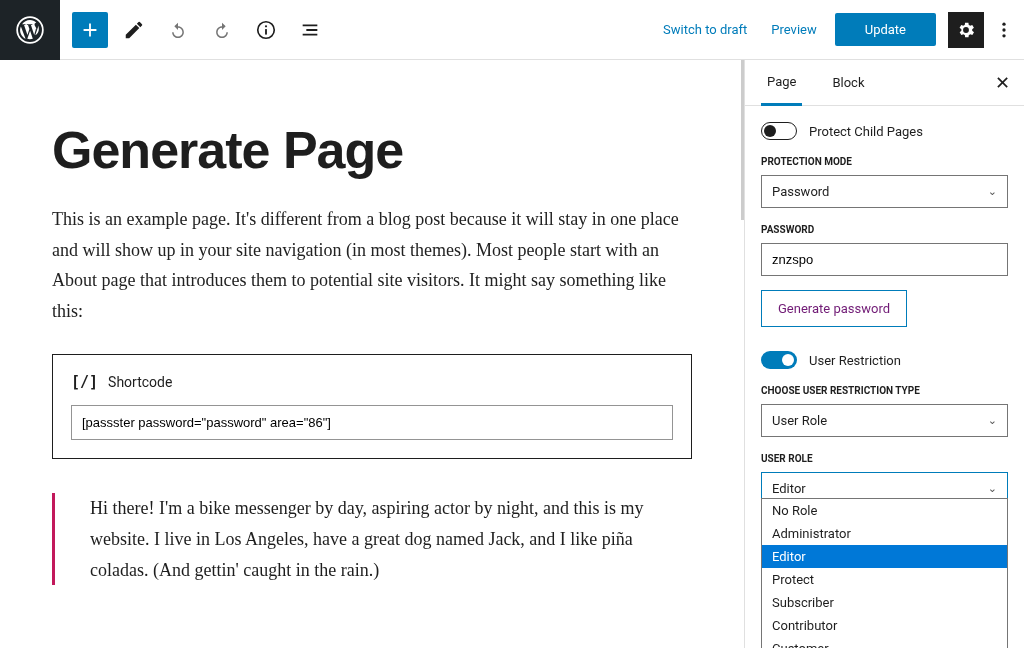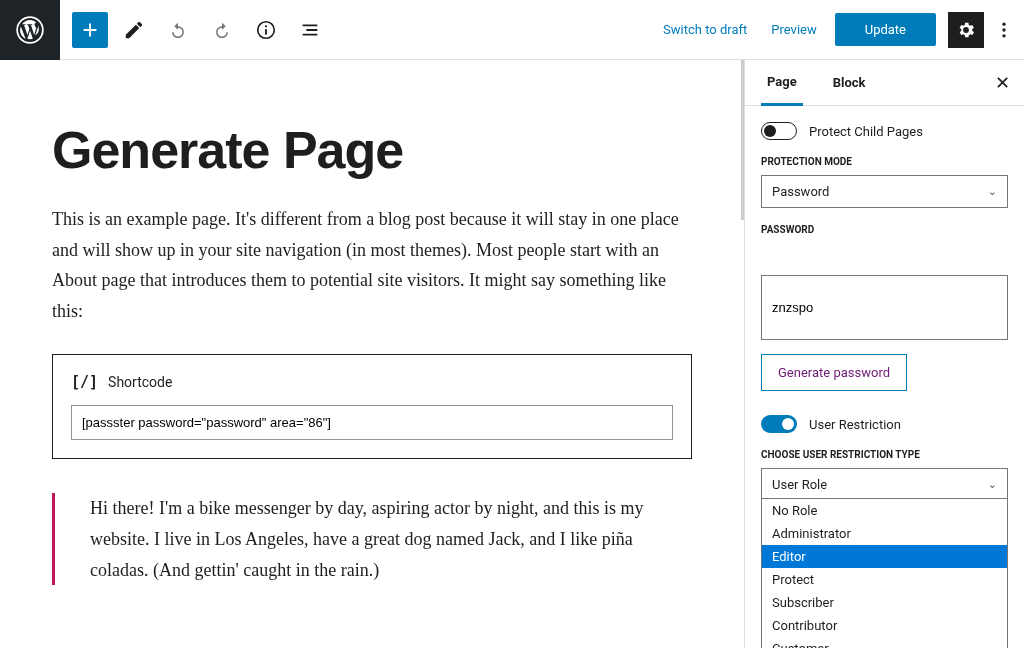--- a/index.html
+++ b/index.html
@@ -23,33 +23,33 @@
 .page-title { font-size: 52px; font-weight: 900; margin-bottom: 24px; letter-spacing: -1px; font-family: Arial, sans-serif; }
 .intro-text { font-size: 18px; line-height: 1.7; font-family: Georgia, serif; color: #222; margin-bottom: 28px; }
 .shortcode-block { border: 1px solid #1e1e1e; padding: 18px; margin-bottom: 34px; }
 .sc-head { display: flex; align-items: center; gap: 10px; margin-bottom: 14px; font-size: 14px; }
 .sc-icon { font-family: monospace; font-weight: bold; font-size: 15px; }
 .sc-input { width: 100%; padding: 9px 10px; border: 1px solid #949494; font-size: 13px; font-family: -apple-system, sans-serif; }
 .quote { border-left: 3px solid #c2185b; padding-left: 35px; font-size: 18px; line-height: 1.7; font-family: Georgia, serif; }
 .scroll-divider { width: 3px; background: #ccc; position: absolute; right: 0; top: 0; height: 160px; }
 .sidebar { width: 280px; border-left: 1px solid #e0e0e0; display: flex; flex-direction: column; font-size: 13px; position: relative; }
 .tabs { display: flex; align-items: center; border-bottom: 1px solid #e0e0e0; padding: 0 16px; position: relative; }
-.tab { padding: 14px 6px; margin-right: 24px; font-weight: 700; cursor: pointer; }
+.tab { padding: 14px 6px; margin-right: 24px; font-weight: 400; cursor: pointer; }
 .tab.active { border-bottom: 3px solid #007cba; margin-bottom: -1px; }
 .close-x { position: absolute; right: 14px; top: 12px; cursor: pointer; font-size: 18px; }
 .panel { padding: 16px; overflow-y: auto; }
 .toggle-row { display: flex; align-items: center; gap: 12px; margin-bottom: 16px; }
 .toggle { width: 36px; height: 18px; border-radius: 9px; position: relative; cursor: pointer; }
 .toggle.off { border: 1px solid #1e1e1e; }
 .toggle.off .knob { width: 12px; height: 12px; background: #1e1e1e; border-radius: 50%; position: absolute; top: 2px; left: 2px; }
 .toggle.on { background: #007cba; }
 .toggle.on .knob { width: 12px; height: 12px; background: #fff; border-radius: 50%; position: absolute; top: 3px; right: 3px; }
 .field-label { font-size: 10px; font-weight: 700; text-transform: uppercase; margin-bottom: 8px; color: #1e1e1e; }
 .select { width: 100%; border: 1px solid #757575; padding: 8px 10px; font-size: 13px; display: flex; justify-content: space-between; align-items: center; cursor: pointer; margin-bottom: 16px; background: #fff; }
-.text-input { width: 100%; border: 1px solid #757575; padding: 24px 10px; font-size: 13px; margin-bottom: 14px; margin-top: 32px; }
+.text-input { width: 100%; border: 1px solid #757575; padding: 8px 10px; font-size: 13px; margin-bottom: 14px; }
 .gen-btn { border: 1px solid #007cba; color: #701a75; padding: 10px 16px; font-size: 13px; cursor: pointer; display: inline-block; margin-bottom: 24px; }
 .select.active { border: 1.5px solid #007cba; }
 .dropdown { position: absolute; left: 16px; right: 16px; top: 438px; background: #fff; border: 1px solid #757575; z-index: 10; }
 .dd-item { padding: 4px 10px; font-size: 13px; cursor: pointer; }
 .dd-item.sel { background: #0078d7; color: #fff; }
 .chev { font-size: 11px; color: #555; }
 </style>
 </head>
 <body>
 

